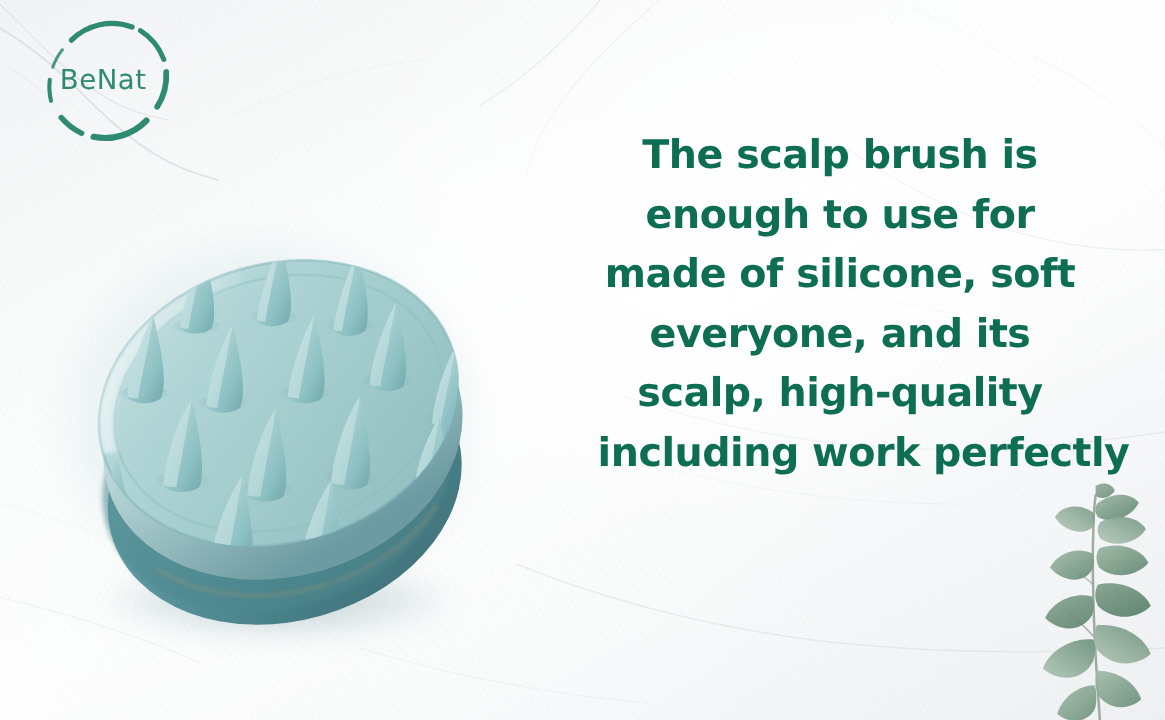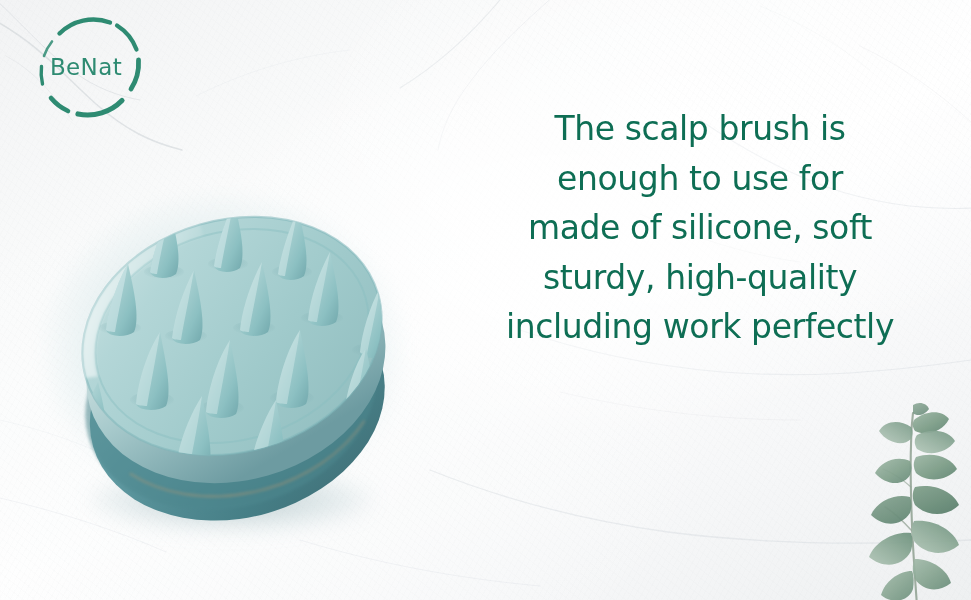--- a/index.html
+++ b/index.html
@@ -84,21 +84,21 @@
   
   #copy {
     position:absolute; left:498px; top:104px;
     width:404px;
     text-align:center;
   }
   #copy .line {
     font-family:"DejaVu Sans", sans-serif;
     font-size:33px;
     line-height:49.5px;
-    font-weight:400;
+    font-weight:700;
     color:#0e6e54;
     letter-spacing:-0.4px;
     white-space:nowrap;
   }
 
   
   #sprig {
     position:absolute; right:-4px; bottom:-6px;
     width:120px; height:205px;
     opacity:.93;
@@ -309,21 +309,22 @@
           <path d="M60,272 A152,116 0 0 0 300,286" fill="none" stroke="#c99a6d" stroke-width="1.6" opacity=".5" filter="url(#soft)"></path>
         </g>
       </svg>
     </div>
   </div>
 
   <div id="copy">
     <div class="line">The scalp brush is</div>
     <div class="line">enough to use for</div>
     <div class="line">made of silicone, soft</div>
-    <div class="line">sturdy, high-quality</div>
+    <div class="line">everyone, and its</div>
+    <div class="line">scalp, high-quality</div>
     <div class="line">including work perfectly</div>
   </div>
 
   <div id="sprig">
     <svg viewBox="0 0 120 205">
       <defs>
         <linearGradient id="leafA" x1="0" y1="0" x2="1" y2="1">
           <stop offset="0%" stop-color="#9cb6a4"></stop>
           <stop offset="55%" stop-color="#7b9c86"></stop>
           <stop offset="100%" stop-color="#5f8571"></stop>

